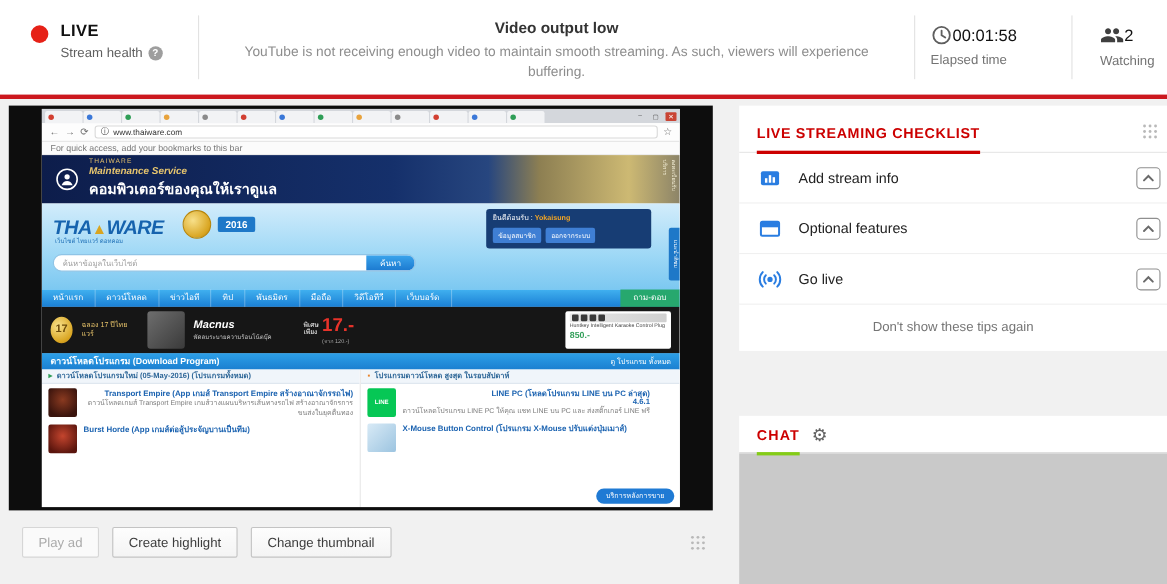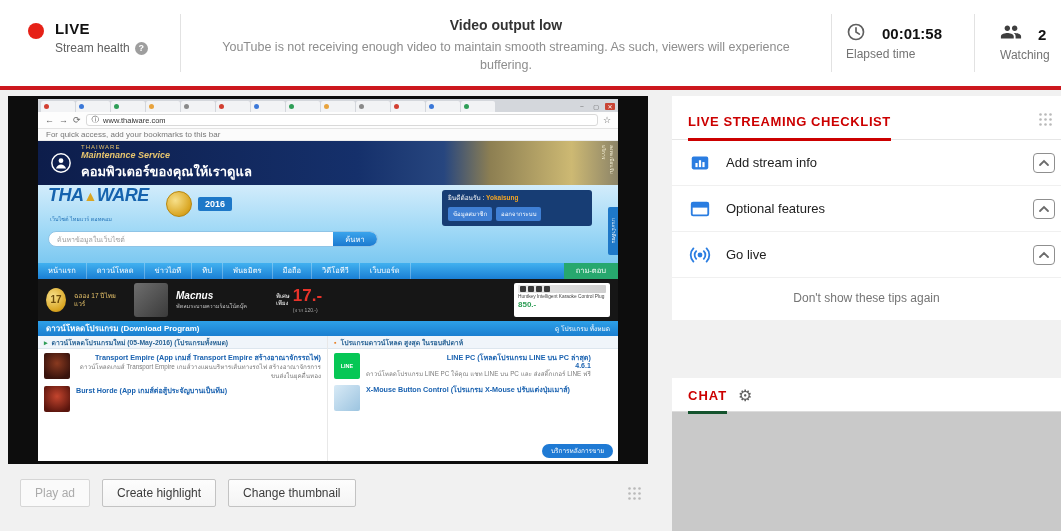--- a/index.html
+++ b/index.html
@@ -15,21 +15,21 @@
   .health-row { margin-top:4px; font-size:12px; color:#606060; display:flex; align-items:center; gap:5px; }
   .help-badge { display:inline-block; width:13px; height:13px; border-radius:50%; background:#9e9e9e; color:#fff;
                 font-size:9px; font-weight:bold; text-align:center; line-height:13px; cursor:pointer; }
   .tb-divider { position:absolute; top:14px; height:58px; width:1px; background:#e2e2e2; }
   .d1 { left:180px; } .d2 { left:831px; } .d3 { left:974px; }
   .tb-center { position:absolute; left:181px; top:17px; width:650px; text-align:center; }
   .status-title { font-size:14px; font-weight:bold; color:#333; margin-bottom:5px; }
   .status-msg { font-size:12.5px; color:#8d8d8d; line-height:1.45; padding:0 30px; }
   .tb-elapsed { position:absolute; left:846px; top:22px; }
   .tb-watch { position:absolute; left:1000px; top:21px; }
-  .metric-row { display:flex; align-items:flex-end; gap:16px; font-size:15px; font-weight:bold; color:#111; }
+  .metric-row { display:flex; align-items:center; gap:0; font-size:15px; font-weight:normal; color:#111; }
   .metric-sub { margin-top:5px; font-size:12px; color:#737373; }
 
   
   .player { position:absolute; left:8px; top:96px; width:640px; height:368px; background:#0d0d0d; }
   .site { position:absolute; left:30px; top:3px; width:580px; height:362px; background:#fff; overflow:hidden;
           font-family:"Liberation Sans", sans-serif; }
   .s-tabs { height:13px; background:#d4d7dc; display:flex; align-items:flex-end; padding:1px 3px 0 3px; gap:1px; }
   .s-tab { width:34px; height:11px; background:#f2f3f5; border-radius:2px 2px 0 0; position:relative; flex:none; }
   .s-tab::before { content:""; position:absolute; left:3px; top:3px; width:5px; height:5px; border-radius:50%; background:#999; }
   .s-tab:nth-child(5n+1)::before { background:#d23f31; }
@@ -49,21 +49,21 @@
   .s-body { position:relative; height:320px; background:#fff; overflow:hidden; }
 
   .sb-banner { height:44px; background:linear-gradient(90deg,#0d1d4b 0%,#15306b 55%,#27467f 70%,#8d7f52 78%,#cdb973 92%,#8c8468 100%);
                display:flex; align-items:center; padding-left:12px; gap:9px; position:relative; }
   .sb-banner-texts .bt1 { font-size:6px; color:#e4c06a; letter-spacing:1px; }
   .sb-banner-texts .bt2 { font-size:9px; color:#e8c66e; font-style:italic; font-weight:bold; }
   .sb-banner-texts .bt3 { font-size:13px; color:#fff; font-weight:bold; margin-top:1px; }
   .sb-banner-side { position:absolute; right:2px; top:4px; writing-mode:vertical-rl; font-size:5px; color:#f5f0d8; }
 
   .sb-hero { height:78px; background:linear-gradient(180deg,#d2ecfb 0%,#9ed8f6 60%,#7cc8f1 100%); position:relative; }
-  .hero-logo { position:absolute; left:10px; top:0; font-size:18px; font-weight:bold; font-style:italic; color:#1663ae; letter-spacing:-.5px; }
+  .hero-logo { position:absolute; left:10px; top:12px; font-size:18px; font-weight:bold; font-style:italic; color:#1663ae; letter-spacing:-.5px; }
   .hero-logo .mark { color:#d9a521; font-size:14px; }
   .hero-logo-sub { position:absolute; left:12px; top:30px; font-size:5.5px; color:#1b6db4; }
   .hero-coin { position:absolute; left:128px; top:6px; width:26px; height:26px; border-radius:50%;
                background:radial-gradient(circle at 35% 35%, #f7e08a, #d9a521 70%, #a87713); border:1px solid #b8860b; }
   .hero-year { position:absolute; left:160px; top:12px; background:#1e78c8; color:#fff; font-size:9px; font-weight:bold;
                padding:2px 7px; border-radius:2px; }
   .hero-member { position:absolute; right:26px; top:5px; width:150px; height:36px; background:#173d74; border-radius:3px;
                  padding:3px 6px; }
   .hero-member .mw { font-size:6.5px; color:#fff; } .hero-member .mw b { color:#f5a623; }
   .hero-member-btns { display:flex; gap:4px; margin-top:4px; }
@@ -139,21 +139,21 @@
   .cl-icon { width:28px; display:flex; justify-content:center; }
   .cl-label { font-size:13px; color:#212121; margin-left:12px; }
   .cl-expand { margin-left:auto; width:22px; height:20px; border:1.5px solid #8f8f8f; border-radius:4px;
                display:flex; align-items:center; justify-content:center; background:#fff; cursor:pointer; }
   .cl-dismiss { text-align:center; font-size:12px; color:#757575; padding:13px 0 15px 0; cursor:pointer; }
 
   
   .chatpanel { position:absolute; left:672px; top:378px; width:389px; height:153px; }
   .chat-head { position:relative; height:34px; background:#fff; border-bottom:1px solid #dcdcdc; padding-left:16px; }
   .chat-tab { display:inline-block; font-size:13px; font-weight:bold; color:#cc0000; letter-spacing:1px;
-              padding:10px 0 8px 0; border-bottom:3px solid #14532d; margin-bottom:-1px; }
+              padding:10px 0 8px 0; border-bottom:3px solid #84cc16; margin-bottom:-1px; }
   .chat-gear { position:absolute; left:66px; top:8px; font-size:16px; color:#616161; cursor:pointer; }
   .chat-body { height:119px; background:#c9c9c9; }
 </style>
 </head>
 <body>
 
 <div class="stage">
 
   <header class="topbar">
     <div class="tb-left">

